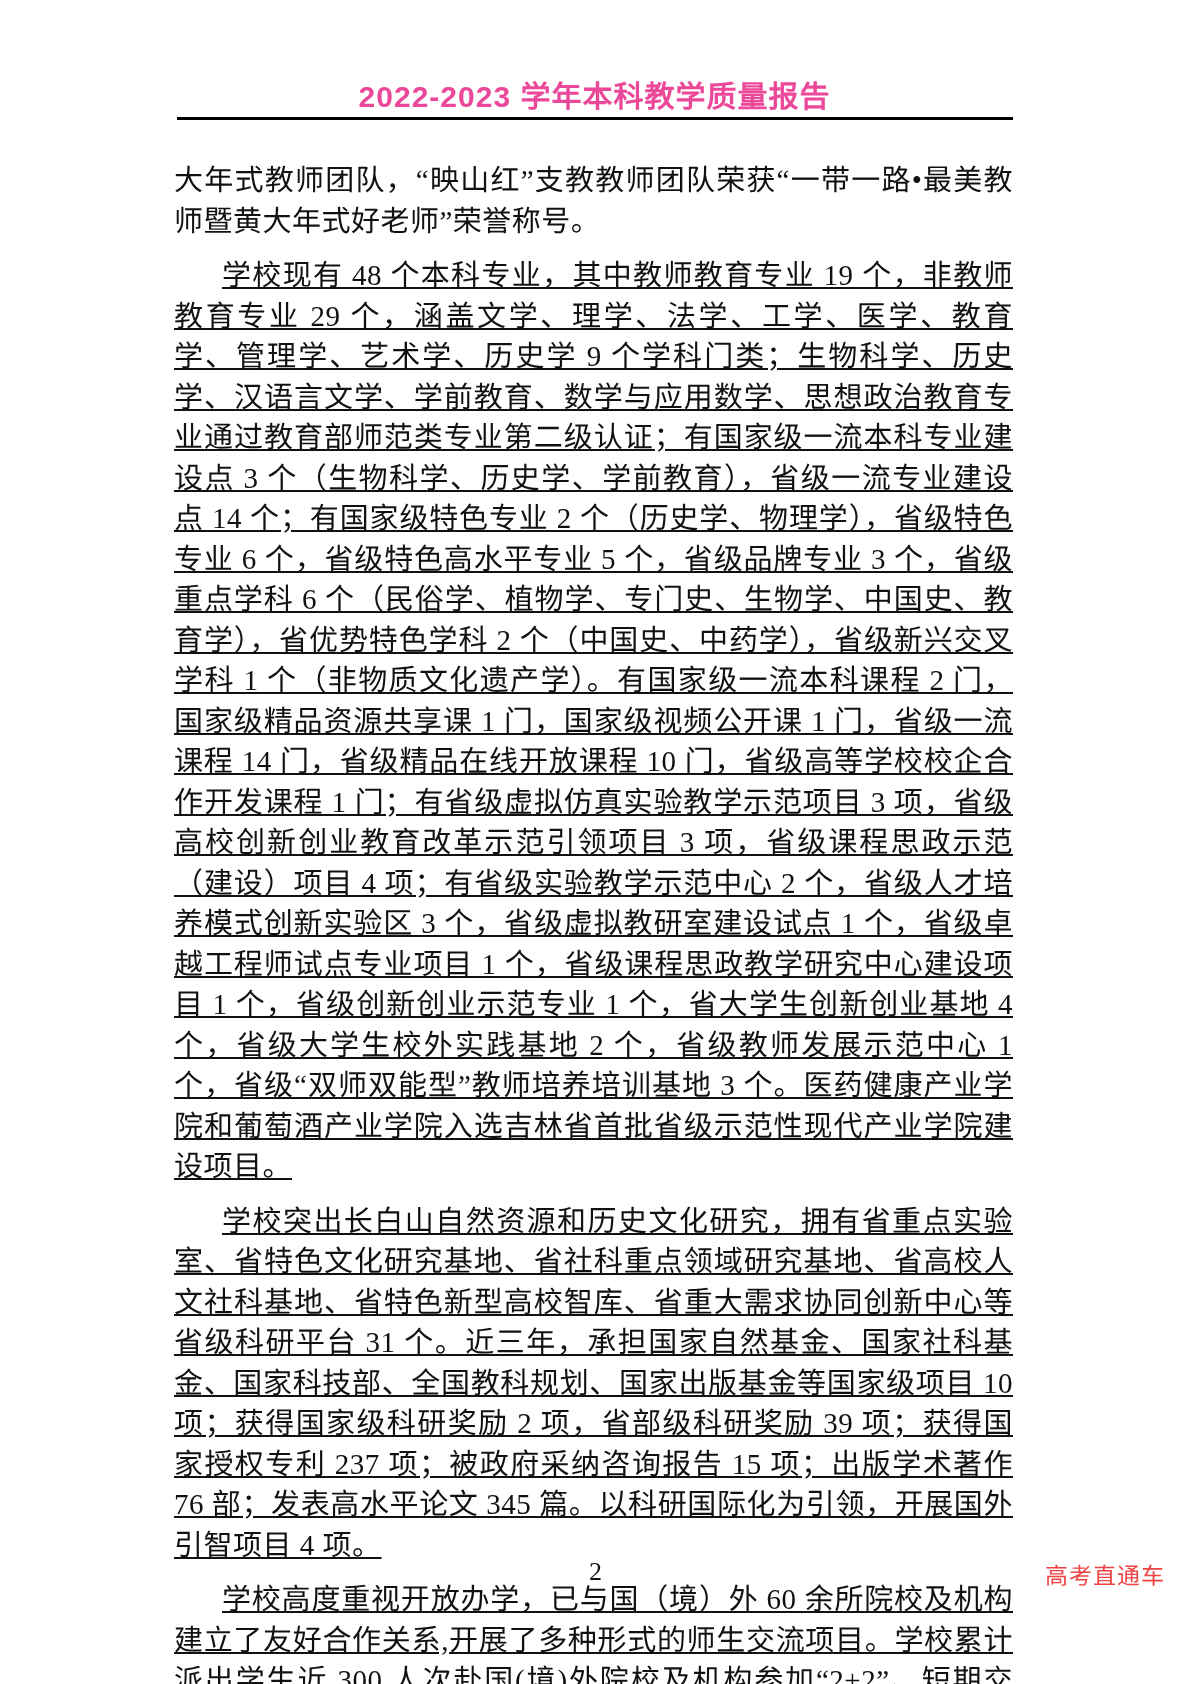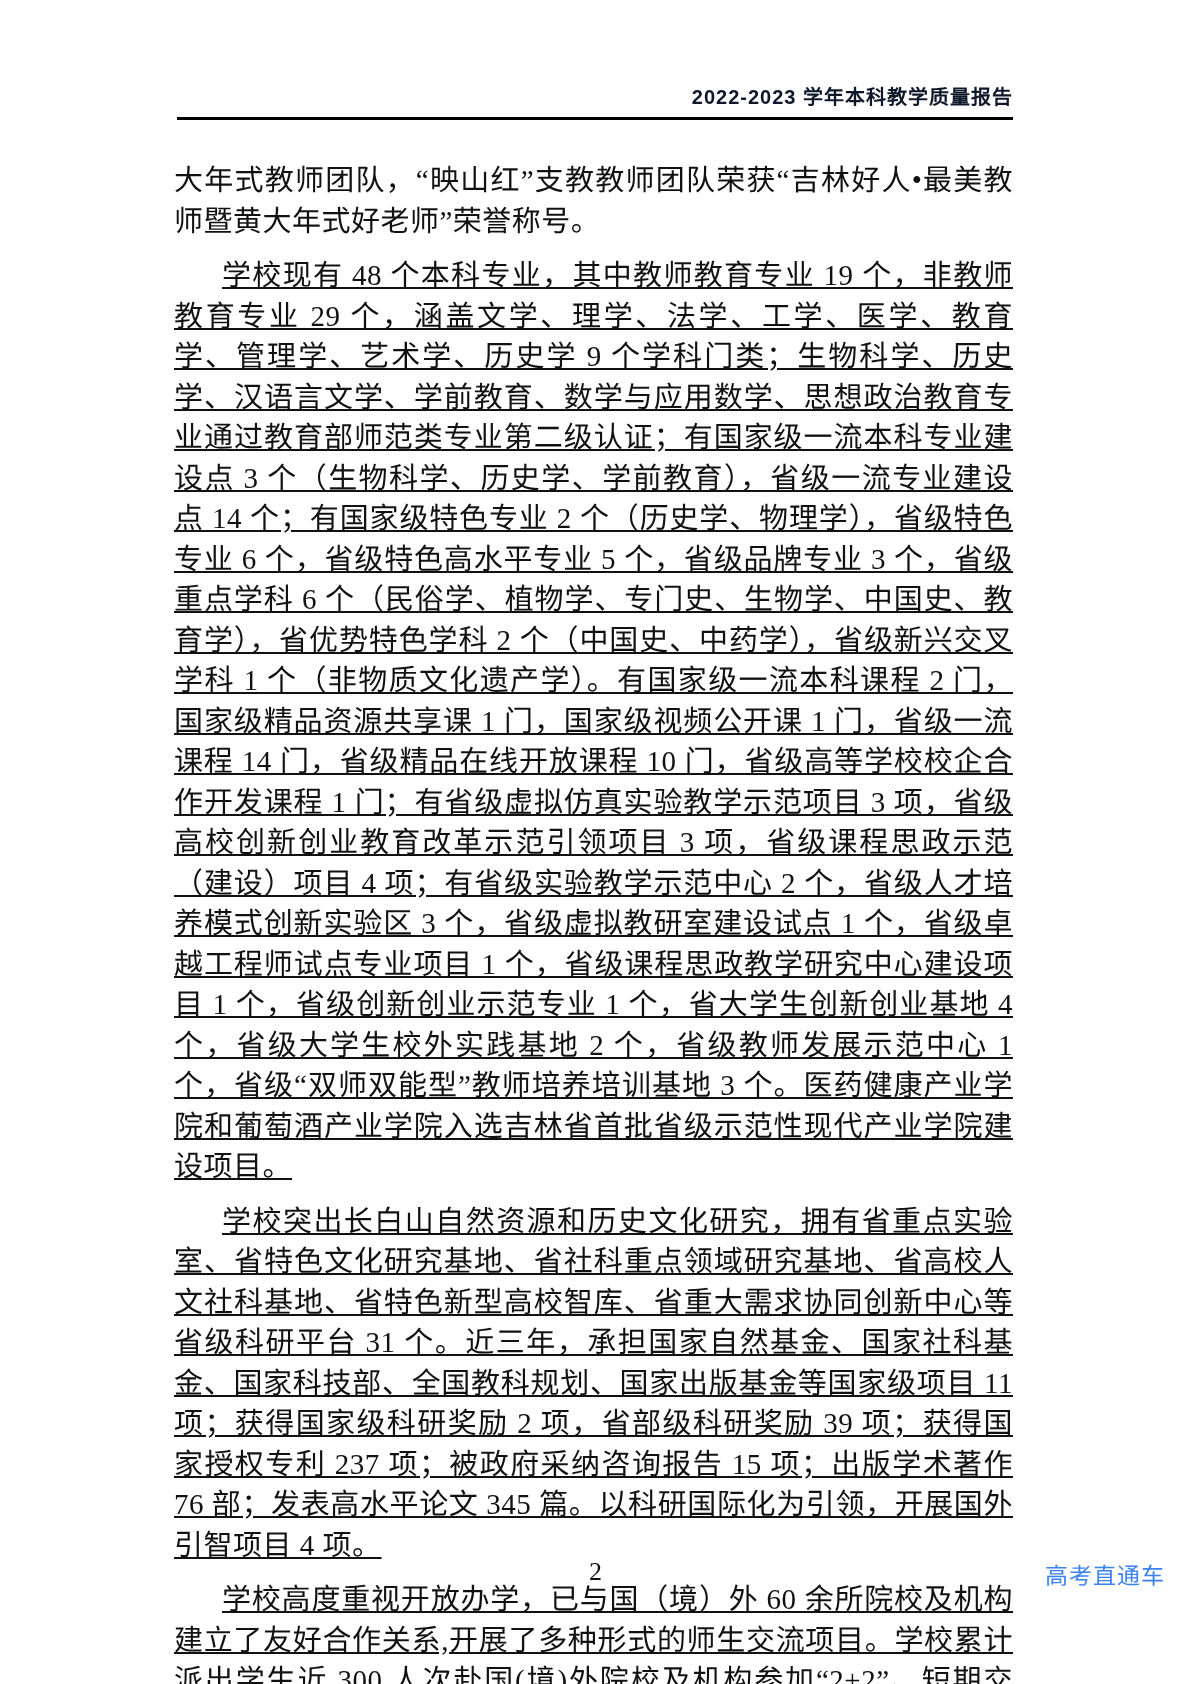--- a/index.html
+++ b/index.html
@@ -14,27 +14,27 @@
     background: #ffffff;
     overflow: hidden;
     font-family: "Liberation Serif", "DejaVu Serif", serif;
     color: #111111;
   }
   .header-title {
     position: absolute;
     top: 80px;
     left: 176px;
     width: 837px;
-    text-align: right;
+    text-align: center;
     font-family: "Liberation Sans", "DejaVu Sans", sans-serif;
     font-weight: 700;
-    font-size: 20px;
+    font-size: 30px;
     line-height: 34px;
     letter-spacing: 1px;
-    color: #0f172a;
+    color: #ec4899;
   }
   .header-rule {
     position: absolute;
     top: 117px;
     left: 177px;
     width: 836px;
     height: 3px;
     background: #000000;
   }
   .content {
@@ -70,36 +70,36 @@
     color: #111111;
   }
   .watermark {
     position: absolute;
     top: 1562px;
     right: 26px;
     font-family: "Liberation Sans", "DejaVu Sans", sans-serif;
     font-size: 23px;
     line-height: 28px;
     letter-spacing: 1px;
-    color: #3b82f6;
+    color: #ef4444;
   }
 </style>
 </head>
 <body>
 
 <div class="page">
 
   <div class="header-title">2022-2023 学年本科教学质量报告</div>
 
   <div class="header-rule"></div>
 
   <div class="content">
-    <p class="no-indent">大年式教师团队，“映山红”支教教师团队荣获“吉林好人•最美教师暨黄大年式好老师”荣誉称号。</p>
+    <p class="no-indent">大年式教师团队，“映山红”支教教师团队荣获“一带一路•最美教师暨黄大年式好老师”荣誉称号。</p>
     <p class="indent">学校现有 48 个本科专业，其中教师教育专业 19 个，非教师教育专业 29 个，涵盖文学、理学、法学、工学、医学、教育学、管理学、艺术学、历史学 9 个学科门类；生物科学、历史学、汉语言文学、学前教育、数学与应用数学、思想政治教育专业通过教育部师范类专业第二级认证；有国家级一流本科专业建设点 3 个（生物科学、历史学、学前教育），省级一流专业建设点 14 个；有国家级特色专业 2 个（历史学、物理学），省级特色专业 6 个，省级特色高水平专业 5 个，省级品牌专业 3 个，省级重点学科 6 个（民俗学、植物学、专门史、生物学、中国史、教育学），省优势特色学科 2 个（中国史、中药学），省级新兴交叉学科 1 个（非物质文化遗产学）。有国家级一流本科课程 2 门，国家级精品资源共享课 1 门，国家级视频公开课 1 门，省级一流课程 14 门，省级精品在线开放课程 10 门，省级高等学校校企合作开发课程 1 门；有省级虚拟仿真实验教学示范项目 3 项，省级高校创新创业教育改革示范引领项目 3 项，省级课程思政示范（建设）项目 4 项；有省级实验教学示范中心 2 个，省级人才培养模式创新实验区 3 个，省级虚拟教研室建设试点 1 个，省级卓越工程师试点专业项目 1 个，省级课程思政教学研究中心建设项目 1 个，省级创新创业示范专业 1 个，省大学生创新创业基地 4 个，省级大学生校外实践基地 2 个，省级教师发展示范中心 1 个，省级“双师双能型”教师培养培训基地 3 个。医药健康产业学院和葡萄酒产业学院入选吉林省首批省级示范性现代产业学院建设项目。</p>
-    <p class="indent">学校突出长白山自然资源和历史文化研究，拥有省重点实验室、省特色文化研究基地、省社科重点领域研究基地、省高校人文社科基地、省特色新型高校智库、省重大需求协同创新中心等省级科研平台 31 个。近三年，承担国家自然基金、国家社科基金、国家科技部、全国教科规划、国家出版基金等国家级项目 11 项；获得国家级科研奖励 2 项，省部级科研奖励 39 项；获得国家授权专利 237 项；被政府采纳咨询报告 15 项；出版学术著作 76 部；发表高水平论文 345 篇。以科研国际化为引领，开展国外引智项目 4 项。</p>
+    <p class="indent">学校突出长白山自然资源和历史文化研究，拥有省重点实验室、省特色文化研究基地、省社科重点领域研究基地、省高校人文社科基地、省特色新型高校智库、省重大需求协同创新中心等省级科研平台 31 个。近三年，承担国家自然基金、国家社科基金、国家科技部、全国教科规划、国家出版基金等国家级项目 10 项；获得国家级科研奖励 2 项，省部级科研奖励 39 项；获得国家授权专利 237 项；被政府采纳咨询报告 15 项；出版学术著作 76 部；发表高水平论文 345 篇。以科研国际化为引领，开展国外引智项目 4 项。</p>
     <p class="indent">学校高度重视开放办学，已与国（境）外 60 余所院校及机构建立了友好合作关系,开展了多种形式的师生交流项目。学校累计派出学生近 300 人次赴国(境)外院校及机构参加“2+2”、短期交流、交换生、赴国外社会实践等本科生交流项目；累计派出教师近 200 人次赴国（境）外院校访问交流、访学研修及学历提升；累计招收来自英国、俄罗斯、泰国、韩国、蒙古等 10 多个国家的留学生 100 余名，其中来自“一带一路”国家留学生 40 余人。学校先后与英国格林多大学合作举办视觉传达设计专业、与韩国岭南大学合作举办食品科学与工程专业、</p>
   </div>
 
   <div class="page-number">2</div>
 
   <div class="watermark">高考直通车</div>
 
 </div>
 
 </body></html>

